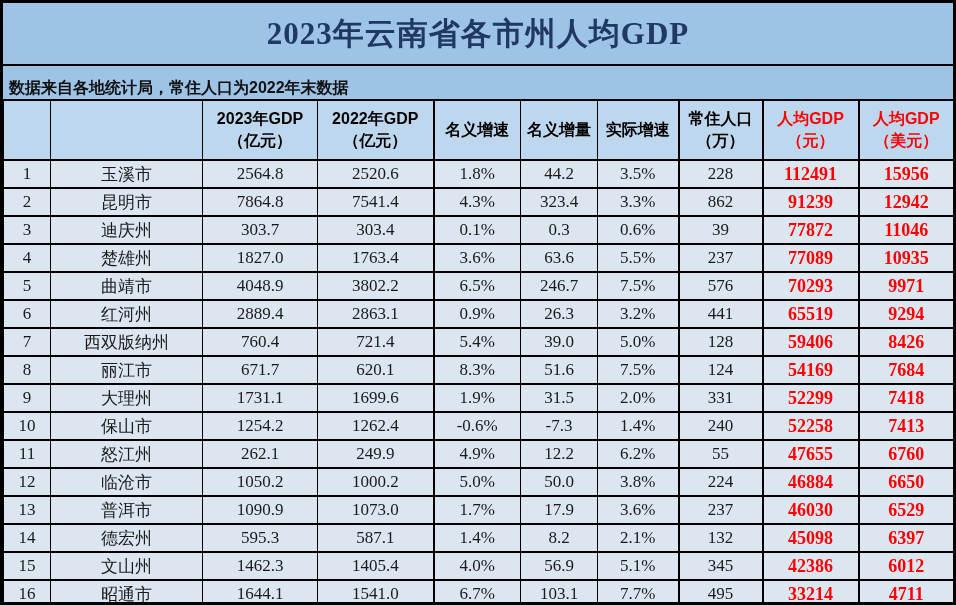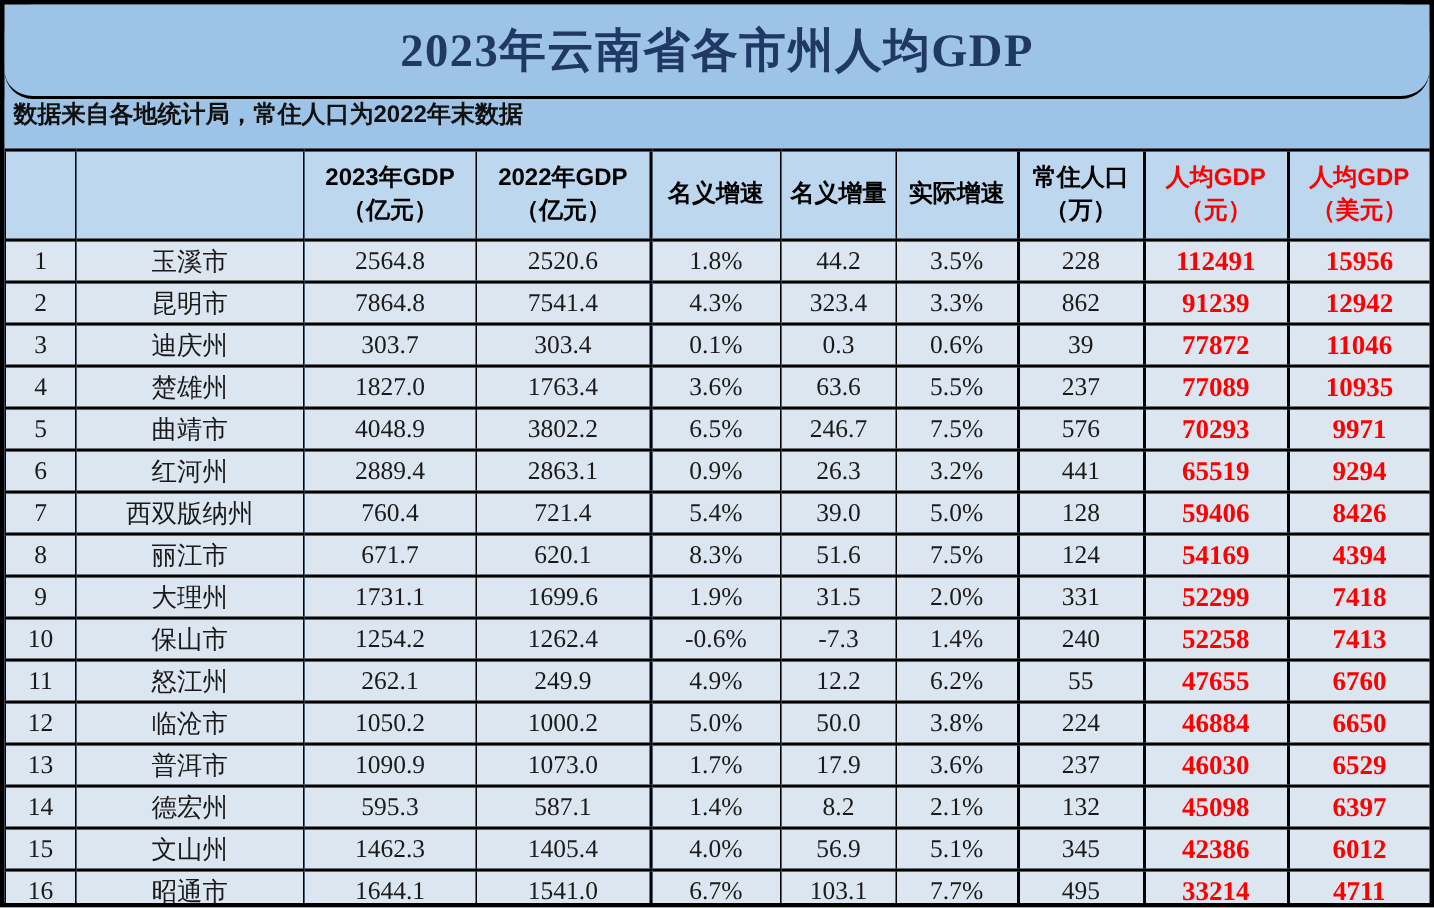--- a/index.html
+++ b/index.html
@@ -18,35 +18,34 @@
     flex-direction: column;
     overflow: hidden;
   }
   .title-band {
     flex: 0 0 61px;
     background: #9DC3E6;
     border-bottom: 2px solid #000000;
     display: flex;
     align-items: center;
     justify-content: center;
-    border-radius: 19px;
   }
   .title-band h1 {
     margin: 0;
     font-family: "Liberation Serif", "DejaVu Serif", serif;
     font-weight: bold;
     font-size: 31px;
     letter-spacing: 1px;
     color: #1F3864;
   }
   .subtitle-band {
     flex: 0 0 33px;
     background: #9DC3E6;
     display: flex;
-    align-items: flex-start;
+    align-items: flex-end;
     justify-content: space-between;
     padding: 0 8px 0 6px;
     font-size: 16px;
     font-weight: bold;
     color: #111111;
   }
   .subtitle-band .right { padding-right: 18px; }
   table.gdp-table {
     flex: 0 0 auto;
     border-collapse: collapse;
@@ -213,21 +212,21 @@
         <tr>
           <td>8</td>
           <td>丽江市</td>
           <td>671.7</td>
           <td>620.1</td>
           <td class="thick-left">8.3%</td>
           <td>51.6</td>
           <td>7.5%</td>
           <td class="thick-left">124</td>
           <td class="red thick-left">54169</td>
-          <td class="red thick-left">4394</td>
+          <td class="red thick-left">7684</td>
         </tr>
         <tr>
           <td>9</td>
           <td>大理州</td>
           <td>1731.1</td>
           <td>1699.6</td>
           <td class="thick-left">1.9%</td>
           <td>31.5</td>
           <td>2.0%</td>
           <td class="thick-left">331</td>

